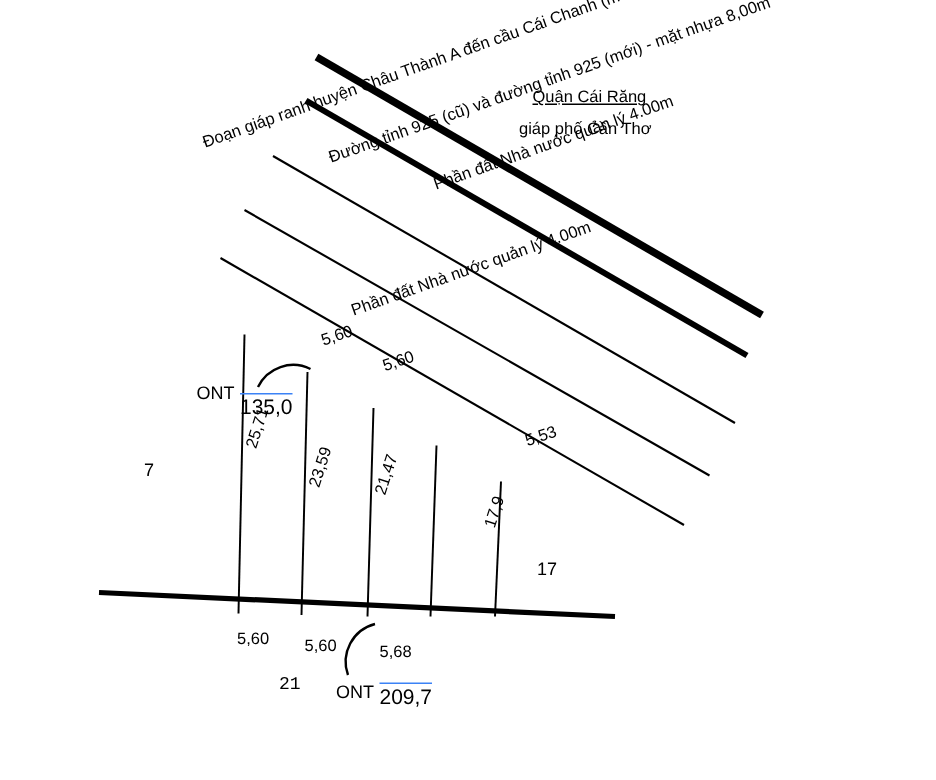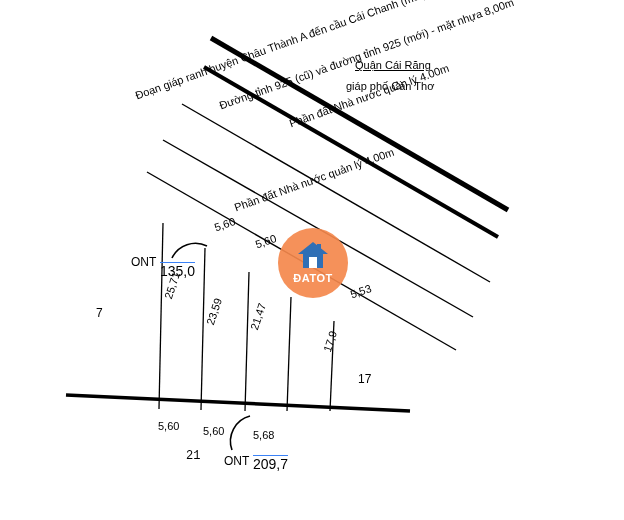--- a/index.html
+++ b/index.html
@@ -144,23 +144,14 @@
   <div class="lbl plot-num" style="left:96px; top:307px;">7</div>
   <div class="lbl plot-num" style="left:186px; top:450px;font-family:Liberation Mono, monospace;">21</div>
   <div class="lbl plot-num" style="left:358px; top:373px;">17</div>
 
   <div class="lbl ont" style="left:131px; top:256px;">ONT</div>
   <div class="lbl ont-num" style="left:160px; top:262px;">135,0</div>
 
   <div class="lbl ont" style="left:224px; top:455px;">ONT</div>
   <div class="lbl ont-num" style="left:253px; top:455px;">209,7</div>
 
-  <div id="watermark">
-    <div class="circle"></div>
-    <svg class="house" viewBox="0 0 34 30">
-      <path d="M17 2 L32 14 L27 14 L27 28 L7 28 L7 14 L2 14 Z" fill="#2f6fb5"></path>
-      <rect x="13" y="17" width="8" height="11" fill="#ffffff"></rect>
-      <rect x="21" y="4" width="4" height="6" fill="#2f6fb5"></rect>
-    </svg>
-    <div class="wm-text">ĐATOT</div>
-  </div>
 
 </div>
 
 </body></html>

